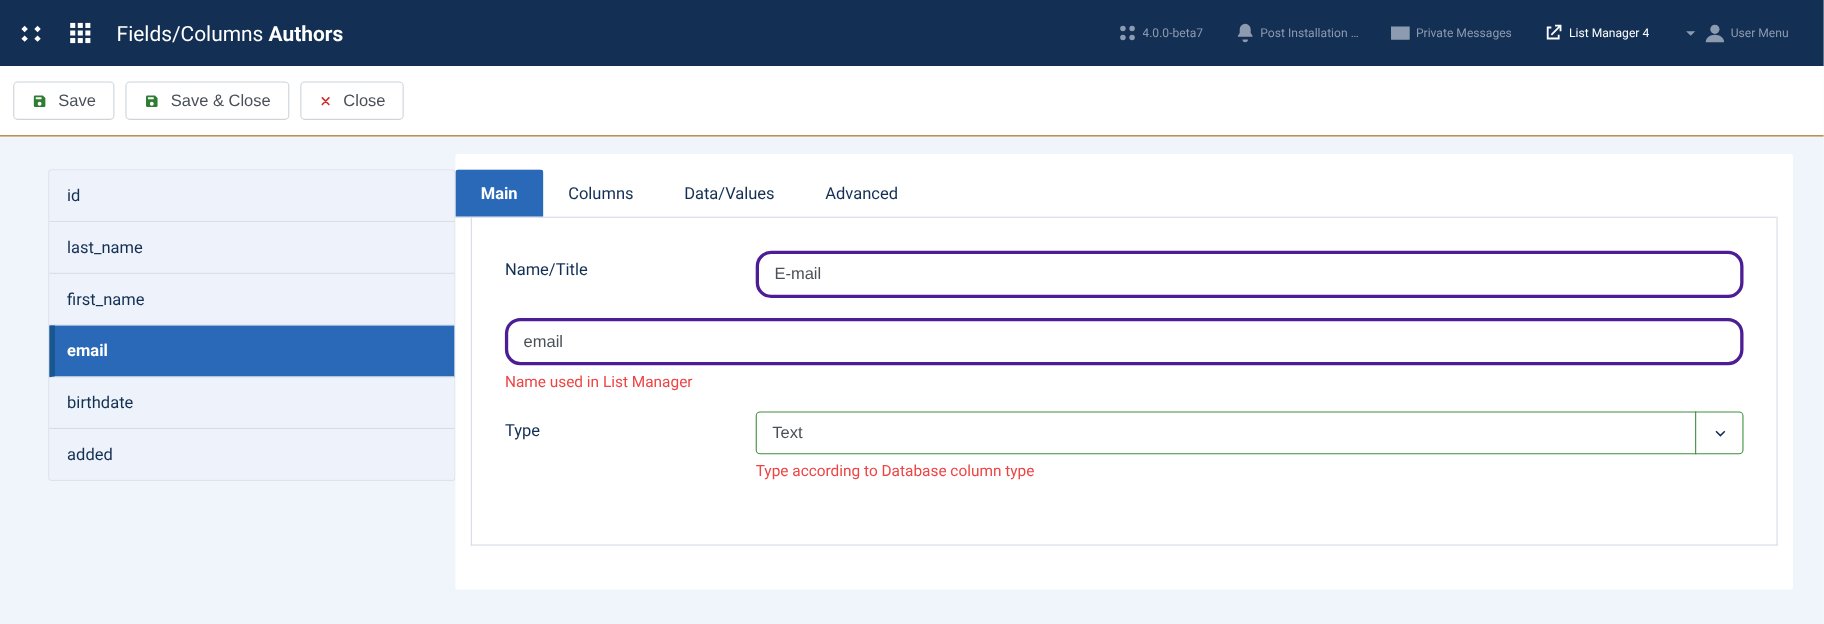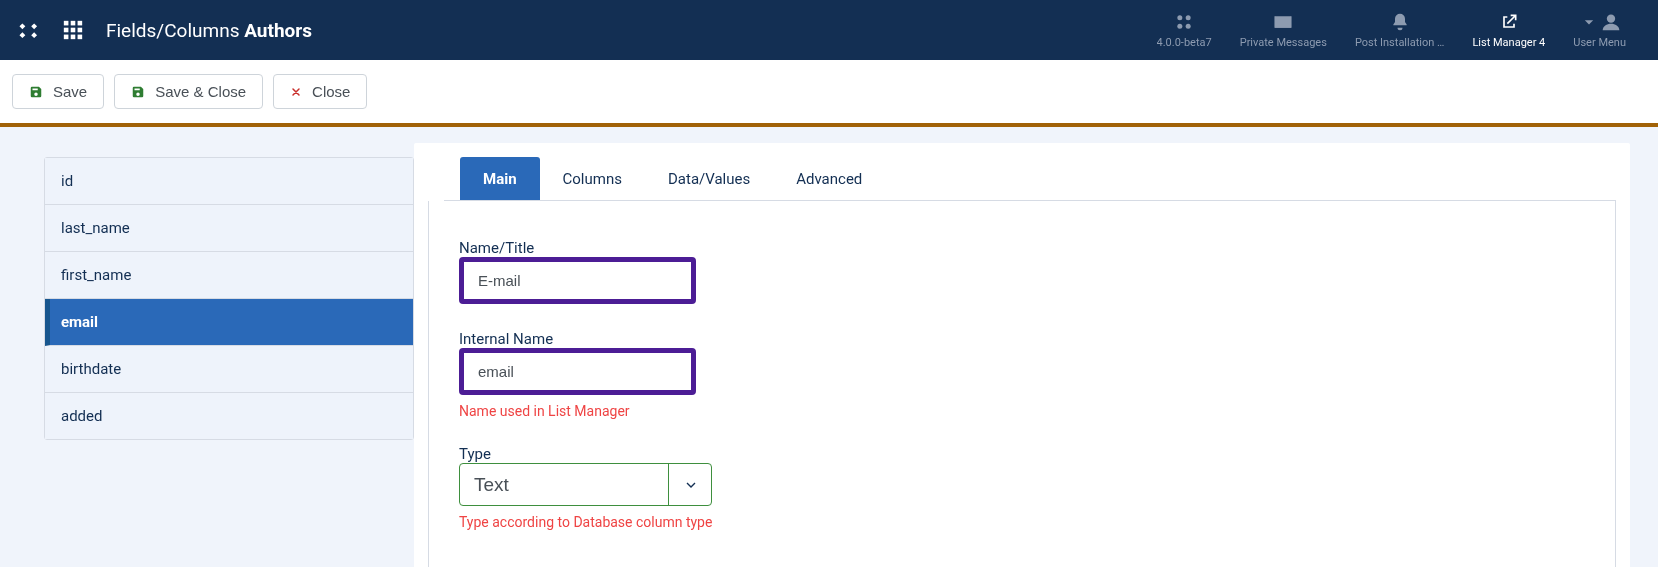--- a/index.html
+++ b/index.html
@@ -18,33 +18,33 @@
     align-items: center;
     color: #fff;
     padding: 0 18px;
   }
   .topbar-left { display: flex; align-items: flex-start; gap: 22px; }
   .topbar-right { margin-left: auto; display: flex; align-items: stretch; gap: 0; height:100%; }
   .brand-icon svg, .grid-icon svg { display:block; }
   .page-title { font-size: 19px; font-weight: 400; color:#fff; }
   .page-title .bold { font-weight: 700; }
   .topbar-item {
-    display: flex; flex-direction: column; align-items: center; justify-content: center;
+    display: flex; flex-direction: row; align-items: center; justify-content: center;
     padding: 0 14px; color: #8d9bb0; font-size: 11px; gap:4px;
     cursor:pointer; height:100%;
   }
   .topbar-item.active { color: #fff; }
   .topbar-item .ti-label { white-space: nowrap; max-width: 90px; overflow: hidden; text-overflow: ellipsis; }
   .topbar-item svg { width:20px; height:20px; }
   
   .toolbar {
     background: #fff;
     padding: 14px 12px;
     display: flex; gap: 10px;
-    border-bottom: 4px solid #a16207;
+    border-bottom: 1px solid #a16207;
   }
   .btn {
     border: 1px solid #ced4da;
     background: #fff;
     border-radius: 4px;
     padding: 8px 16px;
     font-size: 15px;
     color: #495057;
     display: inline-flex; align-items: center; gap: 10px;
     cursor: pointer;
@@ -87,22 +87,22 @@
   .panel {
     flex: 1;
     background: #fff;
     margin-left: 0;
     padding: 14px 0 40px 0;
     border-radius: 2px;
   }
   .tabs {
     display: flex;
     border-bottom: 1px solid #d6dbe4;
-    padding-left: 16px;
-    margin-left: 30px;
+    padding-left: 0;
+    margin-left: 0;
     margin-right: 14px;
   }
   .tab {
     padding: 12px 22px;
     font-size: 15px;
     color: #132f53;
     cursor:pointer;
     border:1px solid transparent;
     border-bottom:none;
   }
@@ -111,39 +111,39 @@
     color:#fff;
     font-weight:700;
     border-radius: 3px 3px 0 0;
   }
   .form-area {
     border:1px solid #d6dbe4;
     border-top:none;
     margin: 0 14px;
     padding: 30px 30px 40px 30px;
   }
-  .form-row { display:flex; align-items:flex-start; margin-bottom: 18px; flex-direction: column; }
+  .form-row { display:flex; align-items:flex-start; margin-bottom: 18px; }
   .form-label { width: 228px; color:#132f53; font-size:15px; padding-top:8px; }
   .form-field { flex:1; }
   .form-field input[type=text] {
     width:100%;
     padding: 10px 14px;
     font-size:15px;
-    border:5px solid #4c1d95;
-    border-radius:4px;
+    border:3px solid #4c1d95;
+    border-radius:14px;
     color:#495057;
   }
   .form-field .select {
     position:relative;
     width:100%;
   }
   .form-field .select select {
     width:100%;
     padding: 10px 14px;
-    font-size:19px;
+    font-size:15px;
     border:1px solid #3e8f3e;
     border-radius:4px;
     color:#495057;
     appearance:none;
     background:#fff;
   }
   .form-field .select .chev {
     position:absolute; right:0; top:0; height:100%; width:44px;
     display:flex; align-items:center; justify-content:center;
     border-left:1px solid #3e8f3e;
@@ -183,30 +183,30 @@
       <svg viewBox="0 0 24 24" fill="#8d9bb0">
           <circle cx="7" cy="7" r="3"></circle>
           <circle cx="17" cy="7" r="3"></circle>
           <circle cx="7" cy="17" r="3"></circle>
           <circle cx="17" cy="17" r="3"></circle>
         </svg>
       <span class="ti-label">4.0.0-beta7</span>
     </div>
     <div class="topbar-item">
       <svg viewBox="0 0 24 24" fill="#8d9bb0">
+          <path d="M12 2a6 6 0 0 0-6 6v4l-2 3v1h16v-1l-2-3V8a6 6 0 0 0-6-6zm0 20a3 3 0 0 0 3-3H9a3 3 0 0 0 3 3z"></path>
+        </svg>
+      <span class="ti-label">Post Installation …</span>
+    </div>
+    <div class="topbar-item">
+      <svg viewBox="0 0 24 24" fill="#8d9bb0">
           <path d="M2 5h20v14H2z M2 5l10 7 10-7" stroke="#132f53" stroke-width="0"></path>
           <path d="M2 5h20v14H2V5zm10 8L2 6v-1h20v1l-10 7z"></path>
         </svg>
       <span class="ti-label">Private Messages</span>
-    </div>
-    <div class="topbar-item">
-      <svg viewBox="0 0 24 24" fill="#8d9bb0">
-          <path d="M12 2a6 6 0 0 0-6 6v4l-2 3v1h16v-1l-2-3V8a6 6 0 0 0-6-6zm0 20a3 3 0 0 0 3-3H9a3 3 0 0 0 3 3z"></path>
-        </svg>
-      <span class="ti-label">Post Installation …</span>
     </div>
     <div class="topbar-item active">
       <svg viewBox="0 0 24 24" fill="#fff">
           <path d="M14 3h7v7h-2V6.4l-8.3 8.3-1.4-1.4L17.6 5H14V3zM5 5h5v2H7v10h10v-3h2v5H5V5z"></path>
         </svg>
       <span class="ti-label">List Manager 4</span>
     </div>
     <div class="topbar-item">
       <span style="display:flex;align-items:center;gap:2px">
         <svg viewBox="0 0 24 24" width="12" height="12" fill="#8d9bb0">
@@ -271,21 +271,20 @@
     <div class="form-area">
 
       <div class="form-row">
         <div class="form-label">Name/Title</div>
         <div class="form-field">
           <input type="text" value="E-mail" style="">
         </div>
       </div>
 
       <div class="form-row">
-        <div class="form-label">Internal Name</div>
         <div class="form-field">
           <input type="text" value="email" style="">
           <div class="help">Name used in List Manager</div>
         </div>
       </div>
 
       <div class="form-row">
         <div class="form-label">Type</div>
         <div class="form-field">
           <div class="select">

